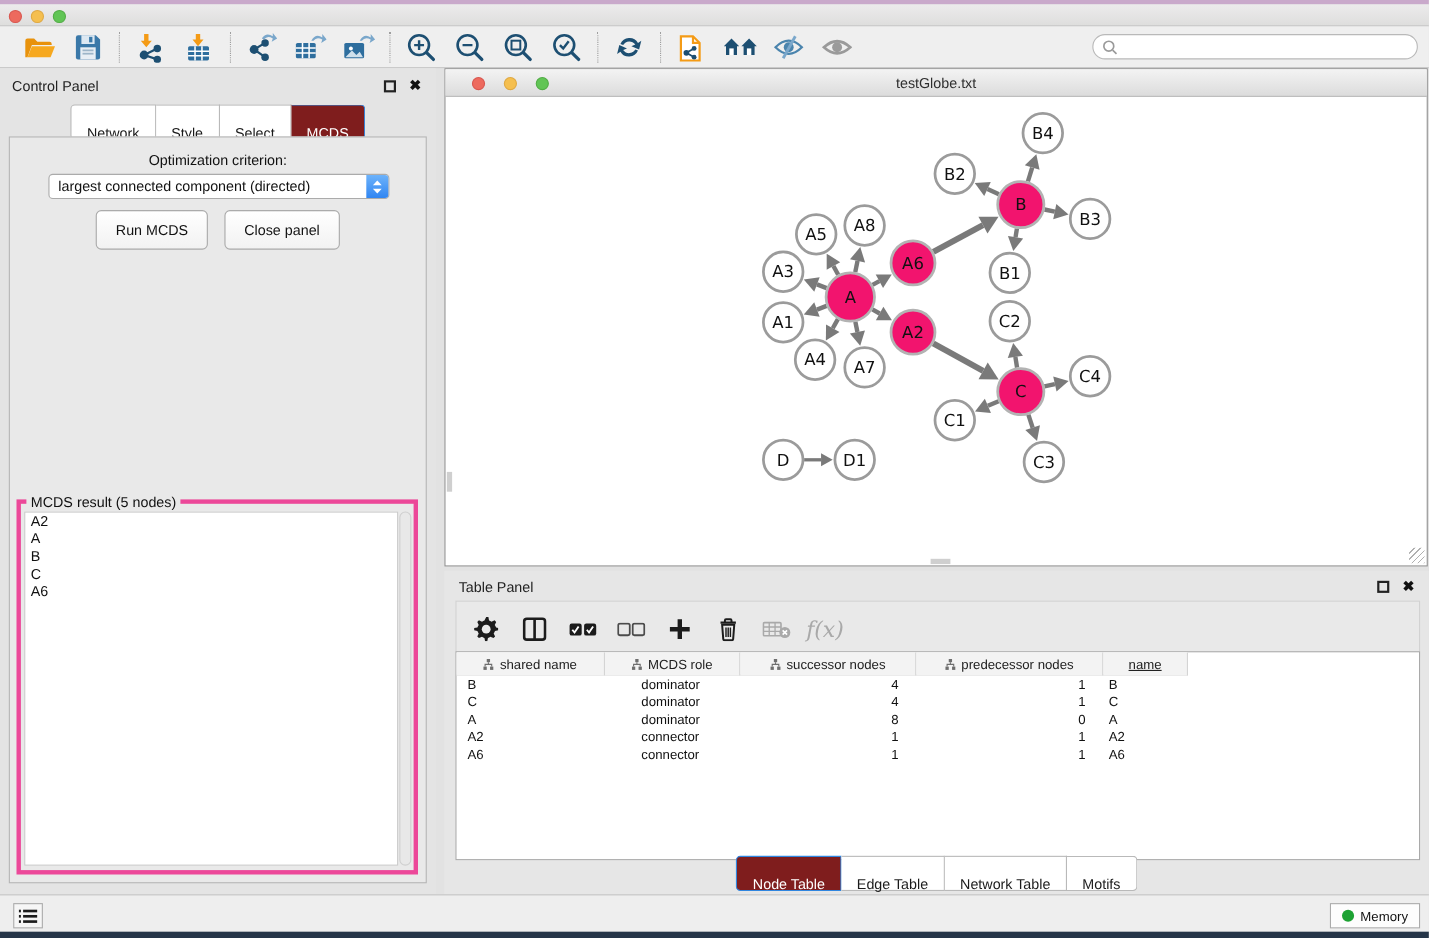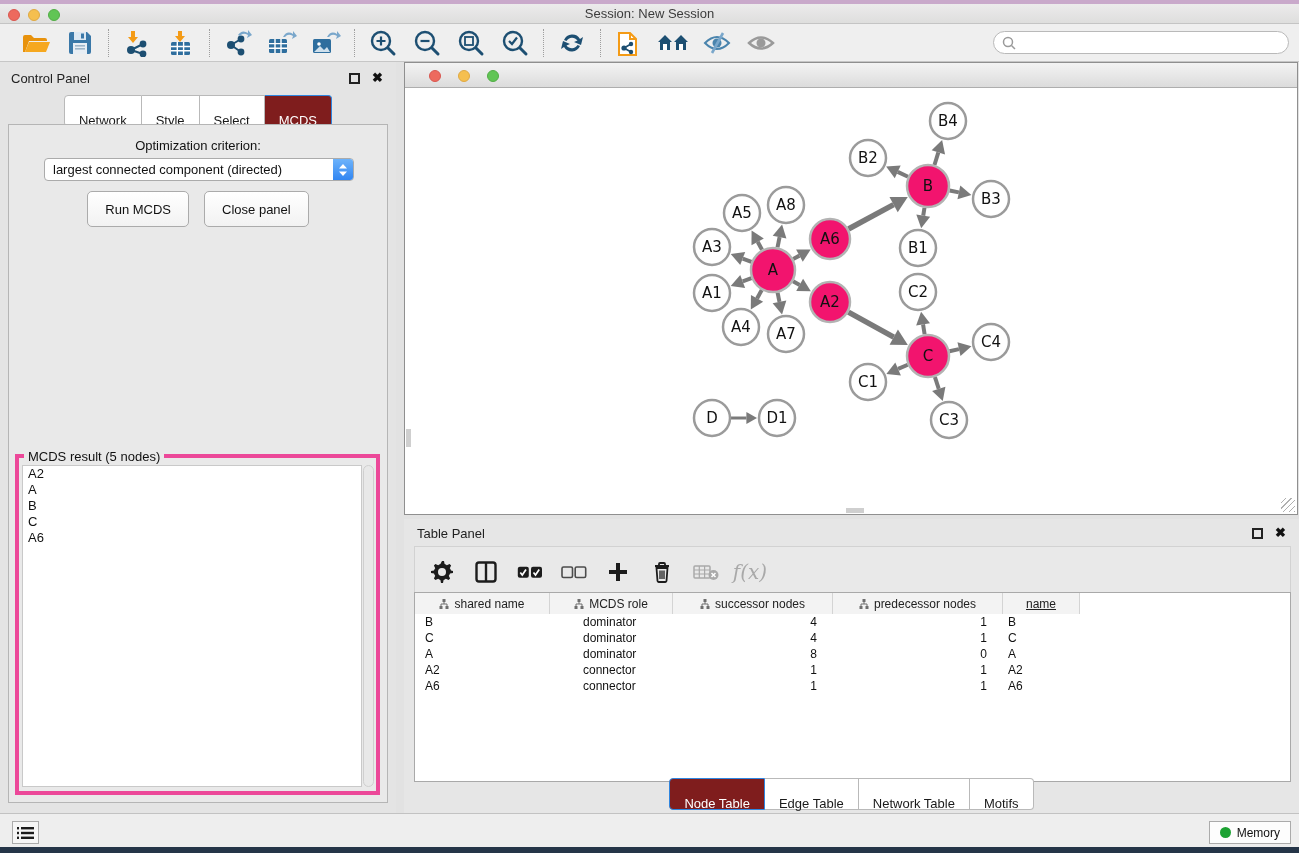--- a/index.html
+++ b/index.html
@@ -105,21 +105,20 @@
 </head>
 <body>
 
 <div class="purple-strip"></div>
 <div class="titlebar">
   <div class="lights">
     <span class="light red"></span>
     <span class="light yellow"></span>
     <span class="light green"></span>
   </div>
-  <div class="title">Session: New Session</div>
 </div>
 
 <div class="toolbar">
   <div class="tb-group">
     <span class="tb-btn">
       <svg width="30" height="26" viewBox="0 0 30 26">
           <path d="M2 22 L2 7 Q2 5 4 5 L10 5 L13 8 L24 8 Q26 8 26 10 L26 11 L8 11 L4 22 Z" fill="#e8920c"></path>
           <path d="M8 12 L29 12 L25 22 L4 22 Z" fill="#f6a81f"></path>
         </svg>
     </span>
@@ -304,20 +303,21 @@
   </div>
 </div>
 
 <div class="net-window">
   <div class="net-titlebar">
     <div class="net-lights">
       <span class="light red"></span>
       <span class="light yellow"></span>
       <span class="light green"></span>
     </div>
+    <div class="title">testGlobe.txt</div>
   </div>
   <div class="net-canvas">
     <svg id="graph-svg" width="892" height="426">
         <line x1="345.4789624129428" y1="189.11448958200518" x2="336.6908709937164" y2="192.42803224827088" stroke="#7a7a7a" stroke-width="4"></line>
         <polygon points="324.71394572787585,196.9439221026042 334.2212437296278,185.87815124351434 339.16049825780493,198.97791325302742" fill="#7a7a7a"></polygon>
         <line x1="345.4789624129428" y1="172.88551041799482" x2="336.6908709937164" y2="169.57196775172912" stroke="#7a7a7a" stroke-width="4"></line>
         <polygon points="324.71394572787585,165.0560778973958 339.16049825780493,163.02208674697258 334.2212437296278,176.12184875648566" fill="#7a7a7a"></polygon>
         <line x1="355.7407005957243" y1="201.05562706386607" x2="351.0567400200105" y2="209.3989318393562" stroke="#7a7a7a" stroke-width="4"></line>
         <polygon points="344.79069513415277,220.56032429229037 344.9528535223121,205.97218854240273 357.1606265177089,212.82567513630968" fill="#7a7a7a"></polygon>
         <line x1="356.01124522107034" y1="160.7948702451939" x2="351.6709198586475" y2="152.81427199815826" stroke="#7a7a7a" stroke-width="4"></line>

